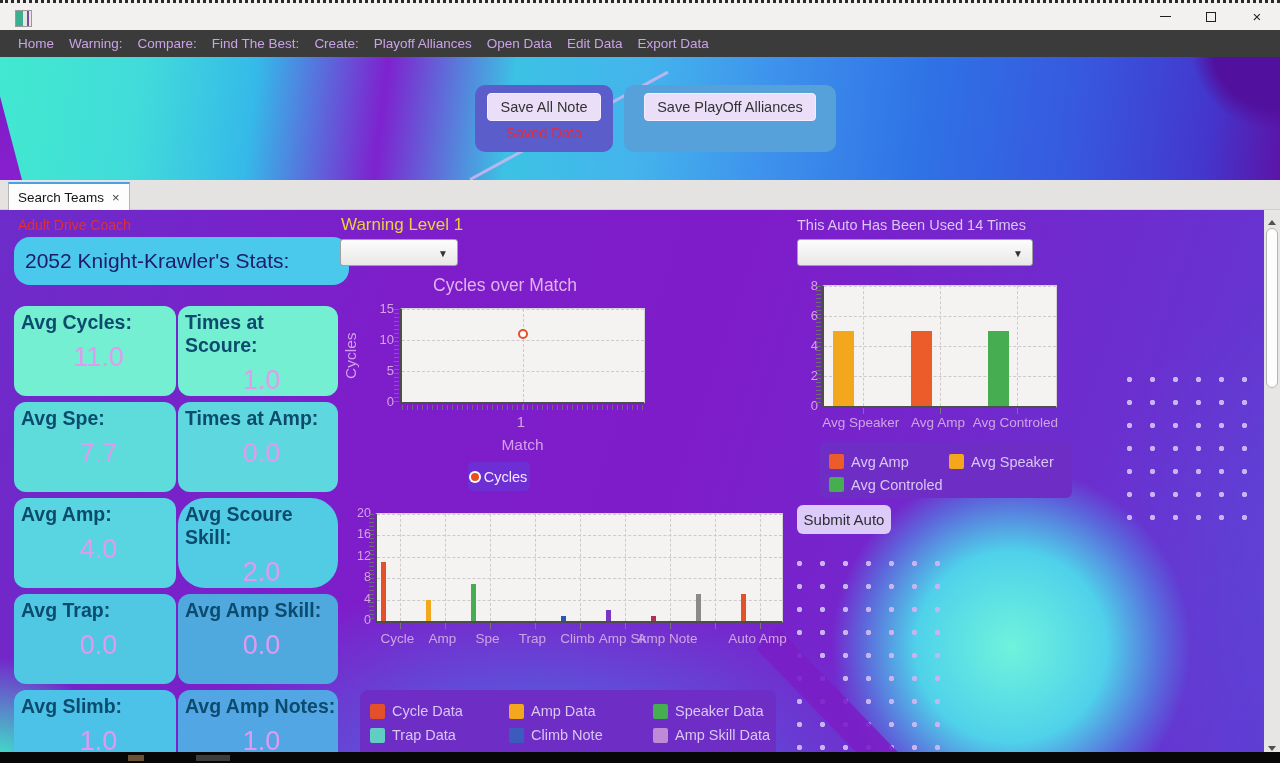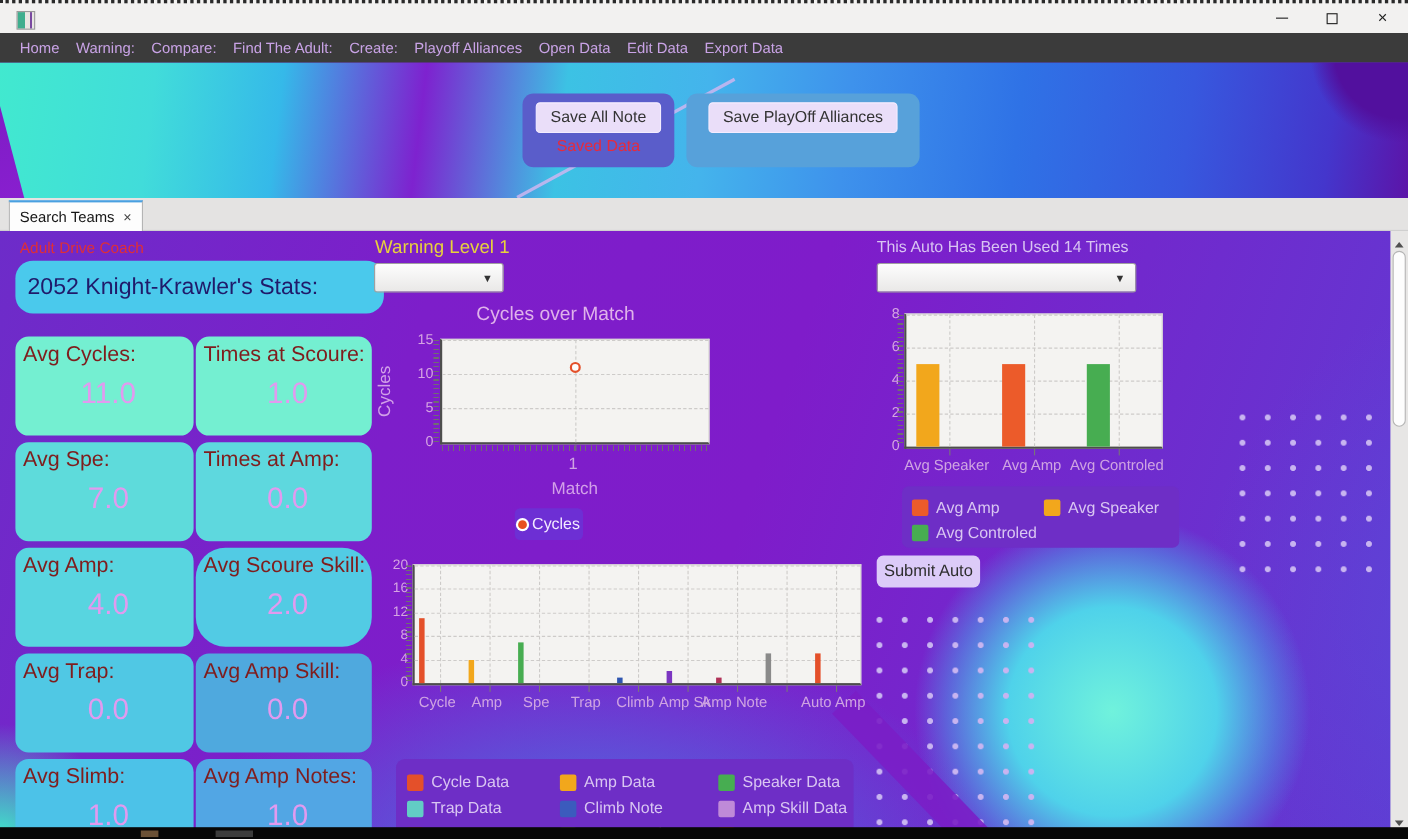--- a/index.html
+++ b/index.html
@@ -67,21 +67,21 @@
     background:rgba(122,30,198,.9); transform-origin:left top; transform:rotate(46deg); }
 
   .coach-note { position:absolute; left:18px; top:7px; color:#e02f35; font-size:14px; }
   .team-title { position:absolute; left:14px; top:27px; width:335px; height:48px;
     background:#4ac9ec; border-radius:16px; color:#201a6a; font-size:21px;
     display:flex; align-items:center; padding-left:11px; }
 
   .stats-grid { position:absolute; left:14px; top:96px; display:grid;
     grid-template-columns:162px 160px; column-gap:2px; row-gap:6px; grid-auto-rows:90px; }
   .stat-box { border-radius:12px; padding:5px 0 0 7px; }
-  .stat-label { color:#7f1d1d; font-size:19.5px; display:block; }
+  .stat-label { color:#0c4a6e; font-size:19.5px; display:block;font-weight:bold; }
   .stat-value { color:#e19aef; font-size:27px; text-align:center; margin-top:8px; }
 
   .warning { position:absolute; left:341px; top:5px; color:#e8d23c; font-size:17px; }
 
   .combo { position:absolute; height:27px; border:1px solid #a0a0a0; border-radius:3px;
     background:linear-gradient(#fdfdfd,#e9e8e7); cursor:pointer; }
   .combo-1 { left:340px; top:29px; width:118px; }
   .combo-2 { left:797px; top:29px; width:236px; }
   .combo-arrow { position:absolute; right:9px; top:8px; color:#333; font-size:10px; }
 
@@ -177,21 +177,21 @@
           <span>×</span>
         </div>
     </div>
   </div>
 
   <nav class="menubar">
 
   <span class="menu-item">Home</span>
       <span class="menu-item">Warning:</span>
       <span class="menu-item">Compare:</span>
-      <span class="menu-item">Find The Adult:</span>
+      <span class="menu-item">Find The Best:</span>
       <span class="menu-item">Create:</span>
       <span class="menu-item">Playoff Alliances</span>
       <span class="menu-item">Open Data</span>
       <span class="menu-item">Edit Data</span>
       <span class="menu-item">Export Data</span>
     </nav>
 
   <div class="hero">
     <div class="hero-wedge"></div>
     <div class="hero-streak"></div>
@@ -225,21 +225,21 @@
           <div class="stat-value">11.0</div>
         </div>
 
         <div class="stat-box" style="background: rgb(116, 239, 209);">
           <span class="stat-label">Times at Scoure:</span>
           <div class="stat-value">1.0</div>
         </div>
 
         <div class="stat-box" style="background: rgb(94, 219, 219);">
           <span class="stat-label">Avg Spe:</span>
-          <div class="stat-value">7.0</div>
+          <div class="stat-value">7.7</div>
         </div>
 
         <div class="stat-box" style="background: rgb(94, 216, 222);">
           <span class="stat-label">Times at Amp:</span>
           <div class="stat-value">0.0</div>
         </div>
 
         <div class="stat-box" style="background: rgb(88, 213, 224);">
           <span class="stat-label">Avg Amp:</span>
           <div class="stat-value">4.0</div>

